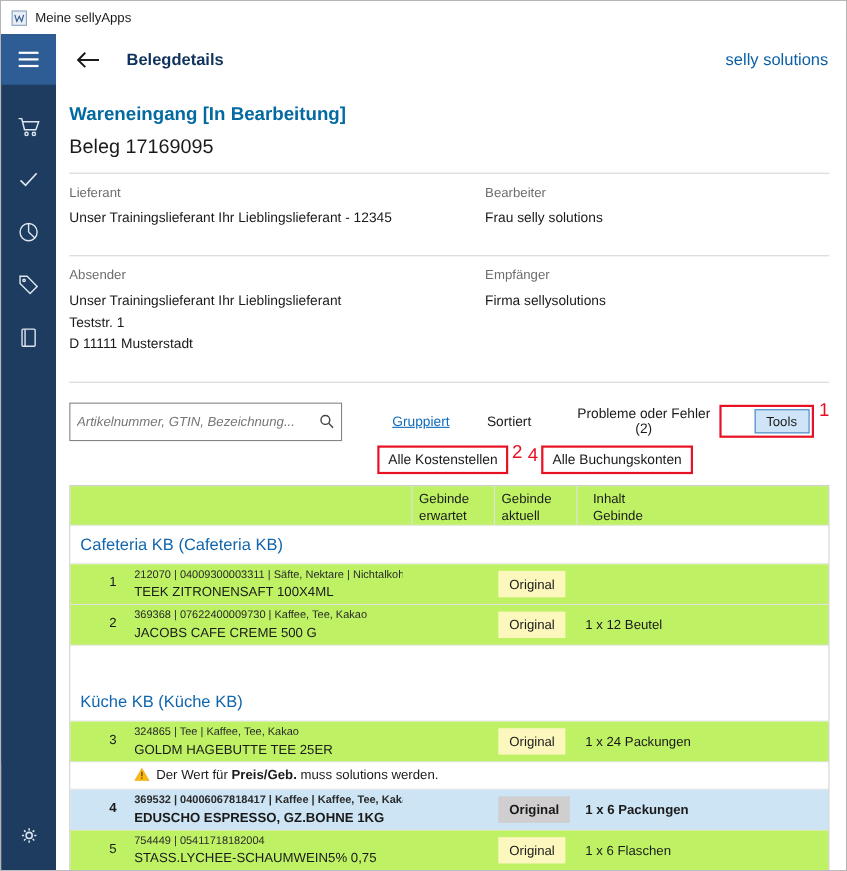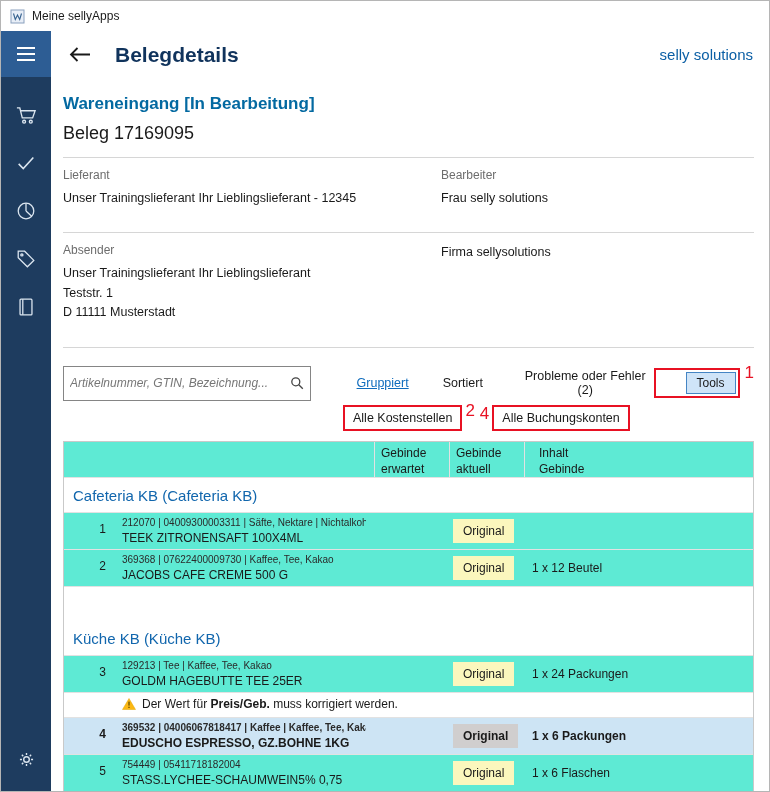--- a/index.html
+++ b/index.html
@@ -17,21 +17,21 @@
   .hamburger { width:50px; height:46px; background:#2d5d94; display:flex; flex-direction:column; justify-content:center; align-items:center; gap:4px; cursor:pointer; }
   .hamburger span { display:block; width:18px; height:2px; background:#fff; }
   .side-icons { margin-top:14px; display:flex; flex-direction:column; align-items:center; width:100%; }
   .side-icon { width:50px; height:48px; display:flex; align-items:center; justify-content:center; color:#dce6f0; cursor:pointer; }
   .side-icon.bottom { margin-top:auto; margin-bottom:8px; }
   .sidebar-flex { display:flex; flex-direction:column; flex:1; width:100%; }
 
   
   .main { flex:1; display:flex; flex-direction:column; background:#fff; overflow:hidden; }
   .page-header { height:47px; display:flex; align-items:center; padding:0 16px 0 16px; flex-shrink:0; }
-  .page-header .ptitle { margin-left:22px; font-size:21px; font-weight:bold; color:#10335c; }
+  .page-header .ptitle { margin-left:22px; font-size:15px; font-weight:bold; color:#10335c; }
   .page-header .brand { margin-left:auto; font-size:15px; color:#0b5fa5; }
   .back-btn { background:none; border:none; cursor:pointer; display:flex; align-items:center; padding:2px; }
 
   .content { padding:0 15px 0 12px; flex:1; }
   h1.doc-title { margin-top:16px; font-size:17px; font-weight:700; color:#0369a1; }
   .doc-number { margin-top:9px; font-size:18px; color:#1a1a1a; }
   .divider { border-top:1px solid #d6d6d6; margin-top:13px; }
 
   .fields { display:grid; grid-template-columns:378px 1fr; padding:10px 0 11px 0; }
   .field-label { font-size:12px; color:#6d6d6d; margin-bottom:7px; }
@@ -50,21 +50,21 @@
   .tools-btn { background:#cfe4f8; border:1px solid #4585c4; font-size:12px; padding:3px 10px; color:#1a1a1a; cursor:pointer; font-family:"Liberation Sans", sans-serif; }
   .ann { font-size:17px; color:#e81123; }
   .ann-1 { margin-left:5px; position:relative; top:-10px; }
   .filters-row { display:flex; align-items:center; margin-top:4px; margin-left:280px; }
   .filter-label { font-size:12.5px; color:#1a1a1a; padding:2px 6px; cursor:pointer; white-space:nowrap; }
   .ann-2 { margin-left:3px; position:relative; top:-7px; }
   .ann-4 { margin-left:5px; margin-right:3px; position:relative; top:-4px; }
 
   
   .tbl { margin-top:10px; border:1px solid #c9c9c9; font-size:12px; }
-  .trow { display:flex; align-items:stretch; border-bottom:1px solid #e2e2e2; background:#5eead4; }
+  .trow { display:flex; align-items:stretch; border-bottom:1px solid #e2e2e2; background:#bef264; }
   .c-num { width:50px; flex-shrink:0; text-align:right; padding:9px 8px 0 0; font-size:12px; color:#1a1a1a; }
   .c-desc { width:260px; flex-shrink:0; padding:4px 8px 4px 8px; overflow:hidden; }
   .c-ge { width:75px; flex-shrink:0; }
   .c-ga { width:75px; flex-shrink:0; display:flex; align-items:center; }
   .c-in { flex:1; display:flex; align-items:center; padding-left:8px; color:#1a1a1a; }
   .thead { height:36px; }
   .thead .hc { padding:3px 0 0 6px; line-height:1.35; color:#1a1a1a; display:block; }
   .thead .c-ge, .thead .c-ga, .thead .c-in { border-left:1px solid #e2e2e2; align-items:flex-start; display:block; }
   .group-header { padding:9px 0 8px 9px; color:#1166ad; font-size:15px; border-bottom:1px solid #e2e2e2; background:#fff; }
   .group-gap { height:34px; background:#fff; }
@@ -172,20 +172,21 @@
         <div class="divider"></div>
 
         <div class="fields">
           <div>
             <div class="field-label">Absender</div>
             <div class="field-value">Unser Trainingslieferant Ihr Lieblingslieferant</div>
             <div class="field-value">Teststr. 1</div>
             <div class="field-value">D 11111 Musterstadt</div>
           </div>
           <div>
+            <div class="field-label">Empfänger</div>
             <div class="field-value">Firma sellysolutions</div>
           </div>
         </div>
         <div class="divider"></div>
 
         <div class="toolbar">
           <div class="searchbox">
             <input type="text" placeholder="Artikelnummer, GTIN, Bezeichnung..." style="">
             <span style="display:flex;">
               <svg width="14" height="14" viewBox="0 0 14 14" fill="none" stroke="#444" stroke-width="1.3">
@@ -258,40 +259,40 @@
             <div class="c-in">1 x 12 Beutel</div>
           </div>
 
           <div class="group-gap"></div>
 
           <div class="group-header">Küche KB (Küche KB)</div>
 
           <div class="trow">
             <div class="c-num">3</div>
             <div class="c-desc">
-              <div class="meta-line">129213 | Tee | Kaffee, Tee, Kakao</div>
+              <div class="meta-line">324865 | Tee | Kaffee, Tee, Kakao</div>
               <div class="name-line">GOLDM HAGEBUTTE TEE 25ER</div>
             </div>
             <div class="c-ge"></div>
             <div class="c-ga">
                 <span class="badge">Original</span>
               </div>
             <div class="c-in">1 x 24 Packungen</div>
           </div>
 
           <div class="warn-row">
             <div class="warn-inner">
               <span style="display:flex;">
                 <svg width="14" height="12" viewBox="0 0 14 12">
                     <path d="M7 0.5L13.5 11.5H0.5z" fill="#fcb813" stroke="#e0a500" stroke-width="0.5"></path>
                     <rect x="6.35" y="3.6" width="1.3" height="4" fill="#6b5100"></rect>
                     <rect x="6.35" y="8.7" width="1.3" height="1.3" fill="#6b5100"></rect>
                   </svg>
               </span>
-              <span><span>Der Wert für </span><b>Preis/Geb.</b><span> muss korrigiert werden.</span></span>
+              <span><span>Der Wert für </span><b>Preis/Geb.</b><span> muss solutions werden.</span></span>
             </div>
           </div>
 
           <div class="trow selected">
             <div class="c-num">4</div>
             <div class="c-desc">
               <div class="meta-line">369532 | 04006067818417 | Kaffee | Kaffee, Tee, Kakao</div>
               <div class="name-line">EDUSCHO ESPRESSO, GZ.BOHNE 1KG</div>
             </div>
             <div class="c-ge"></div>

